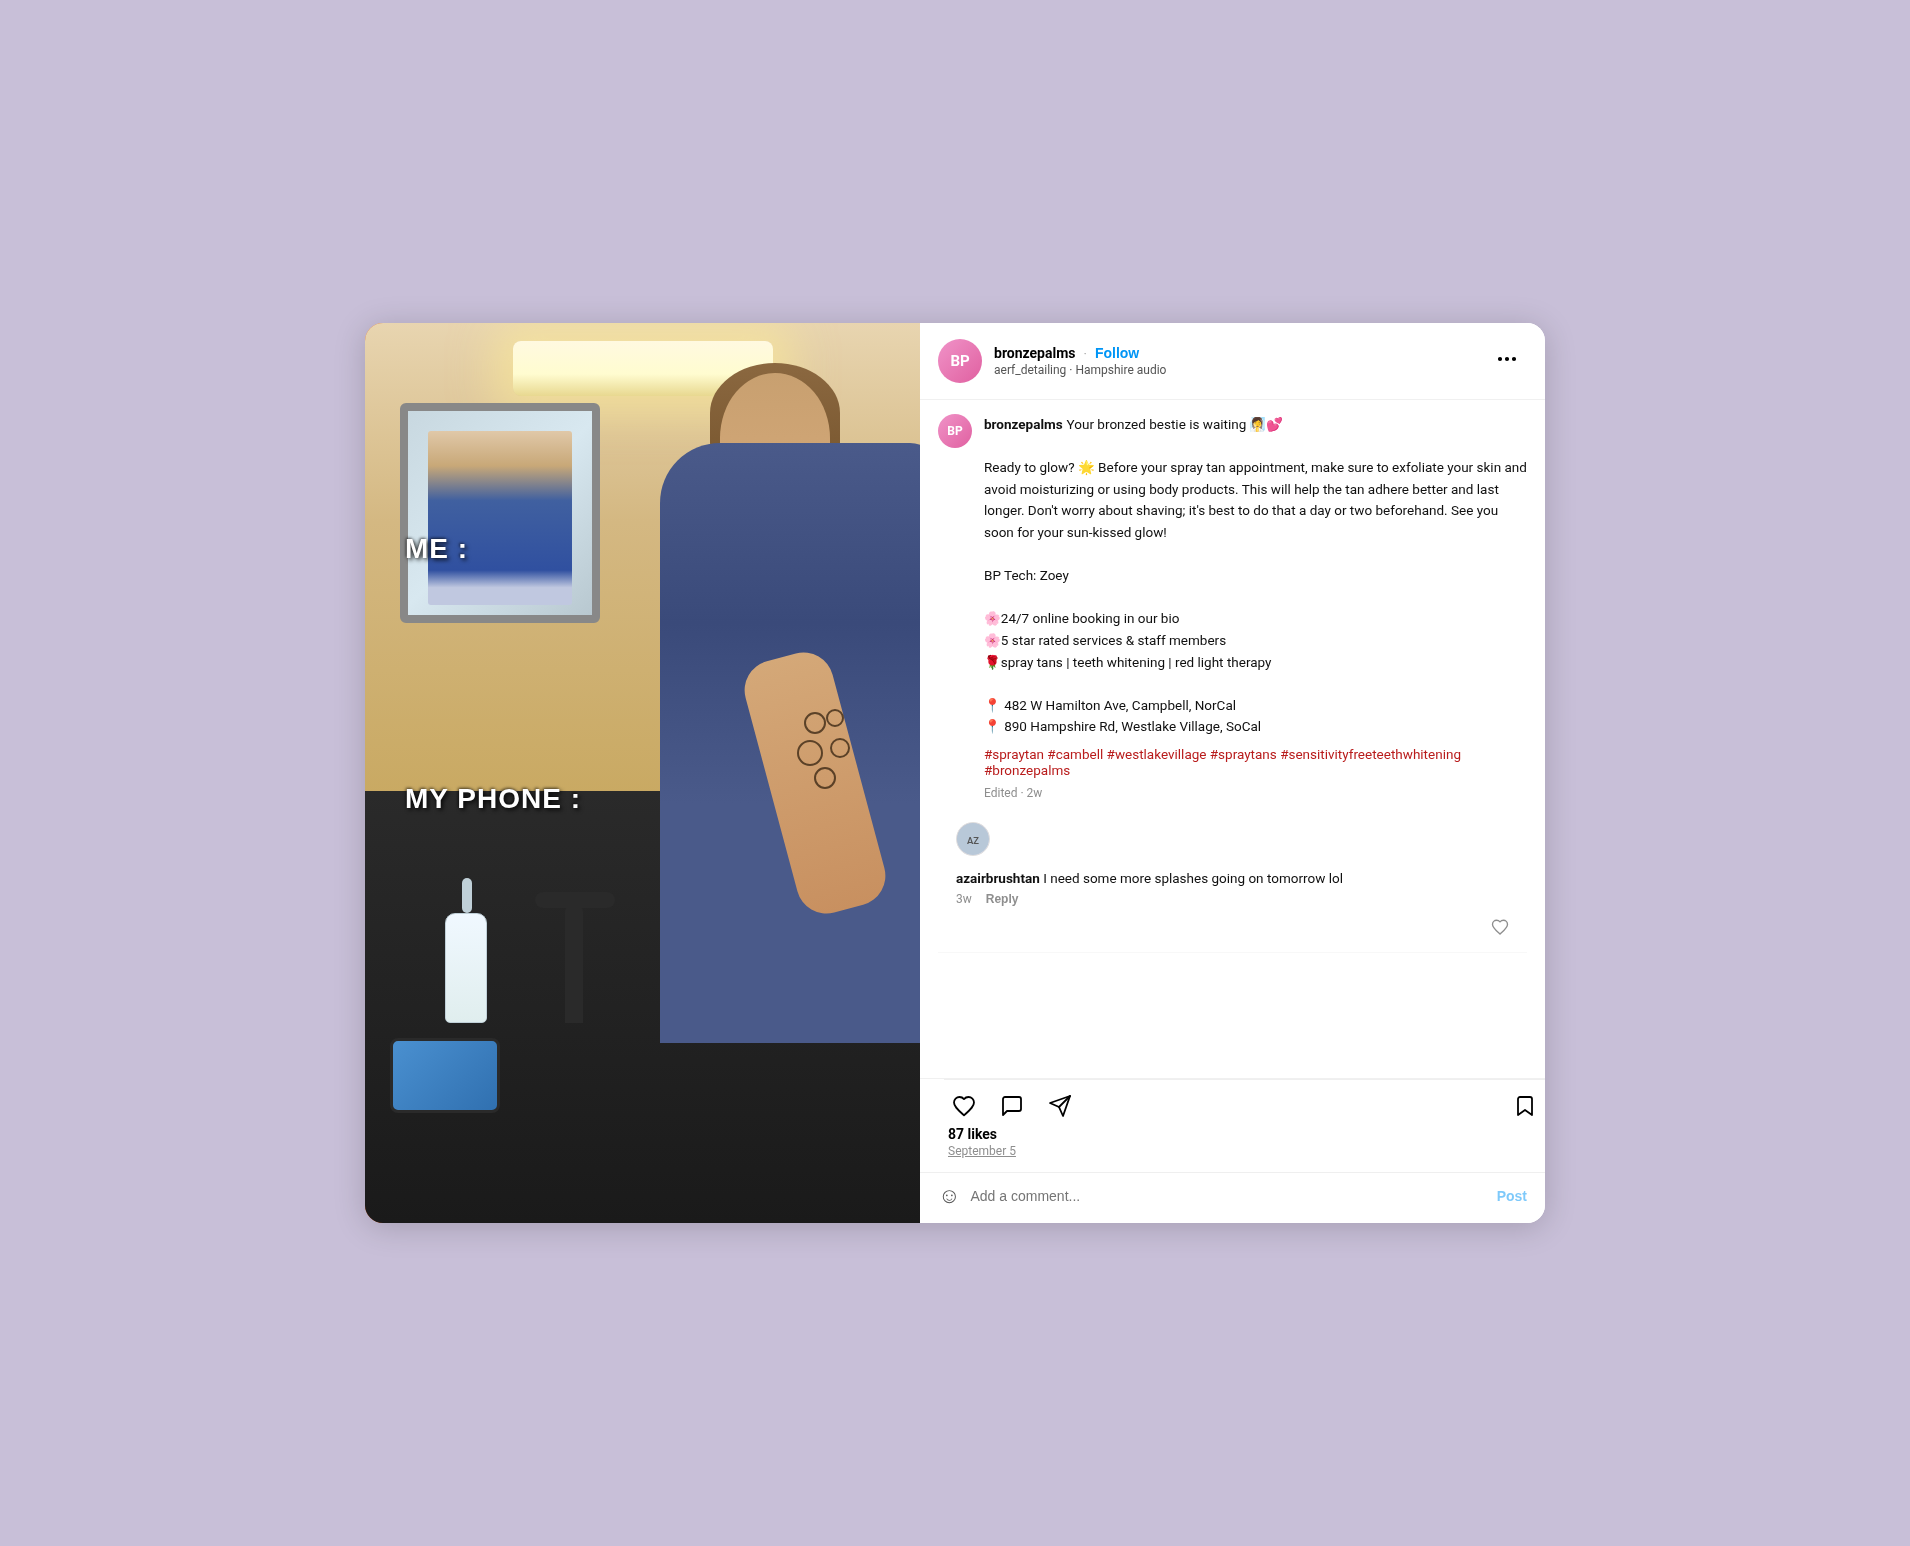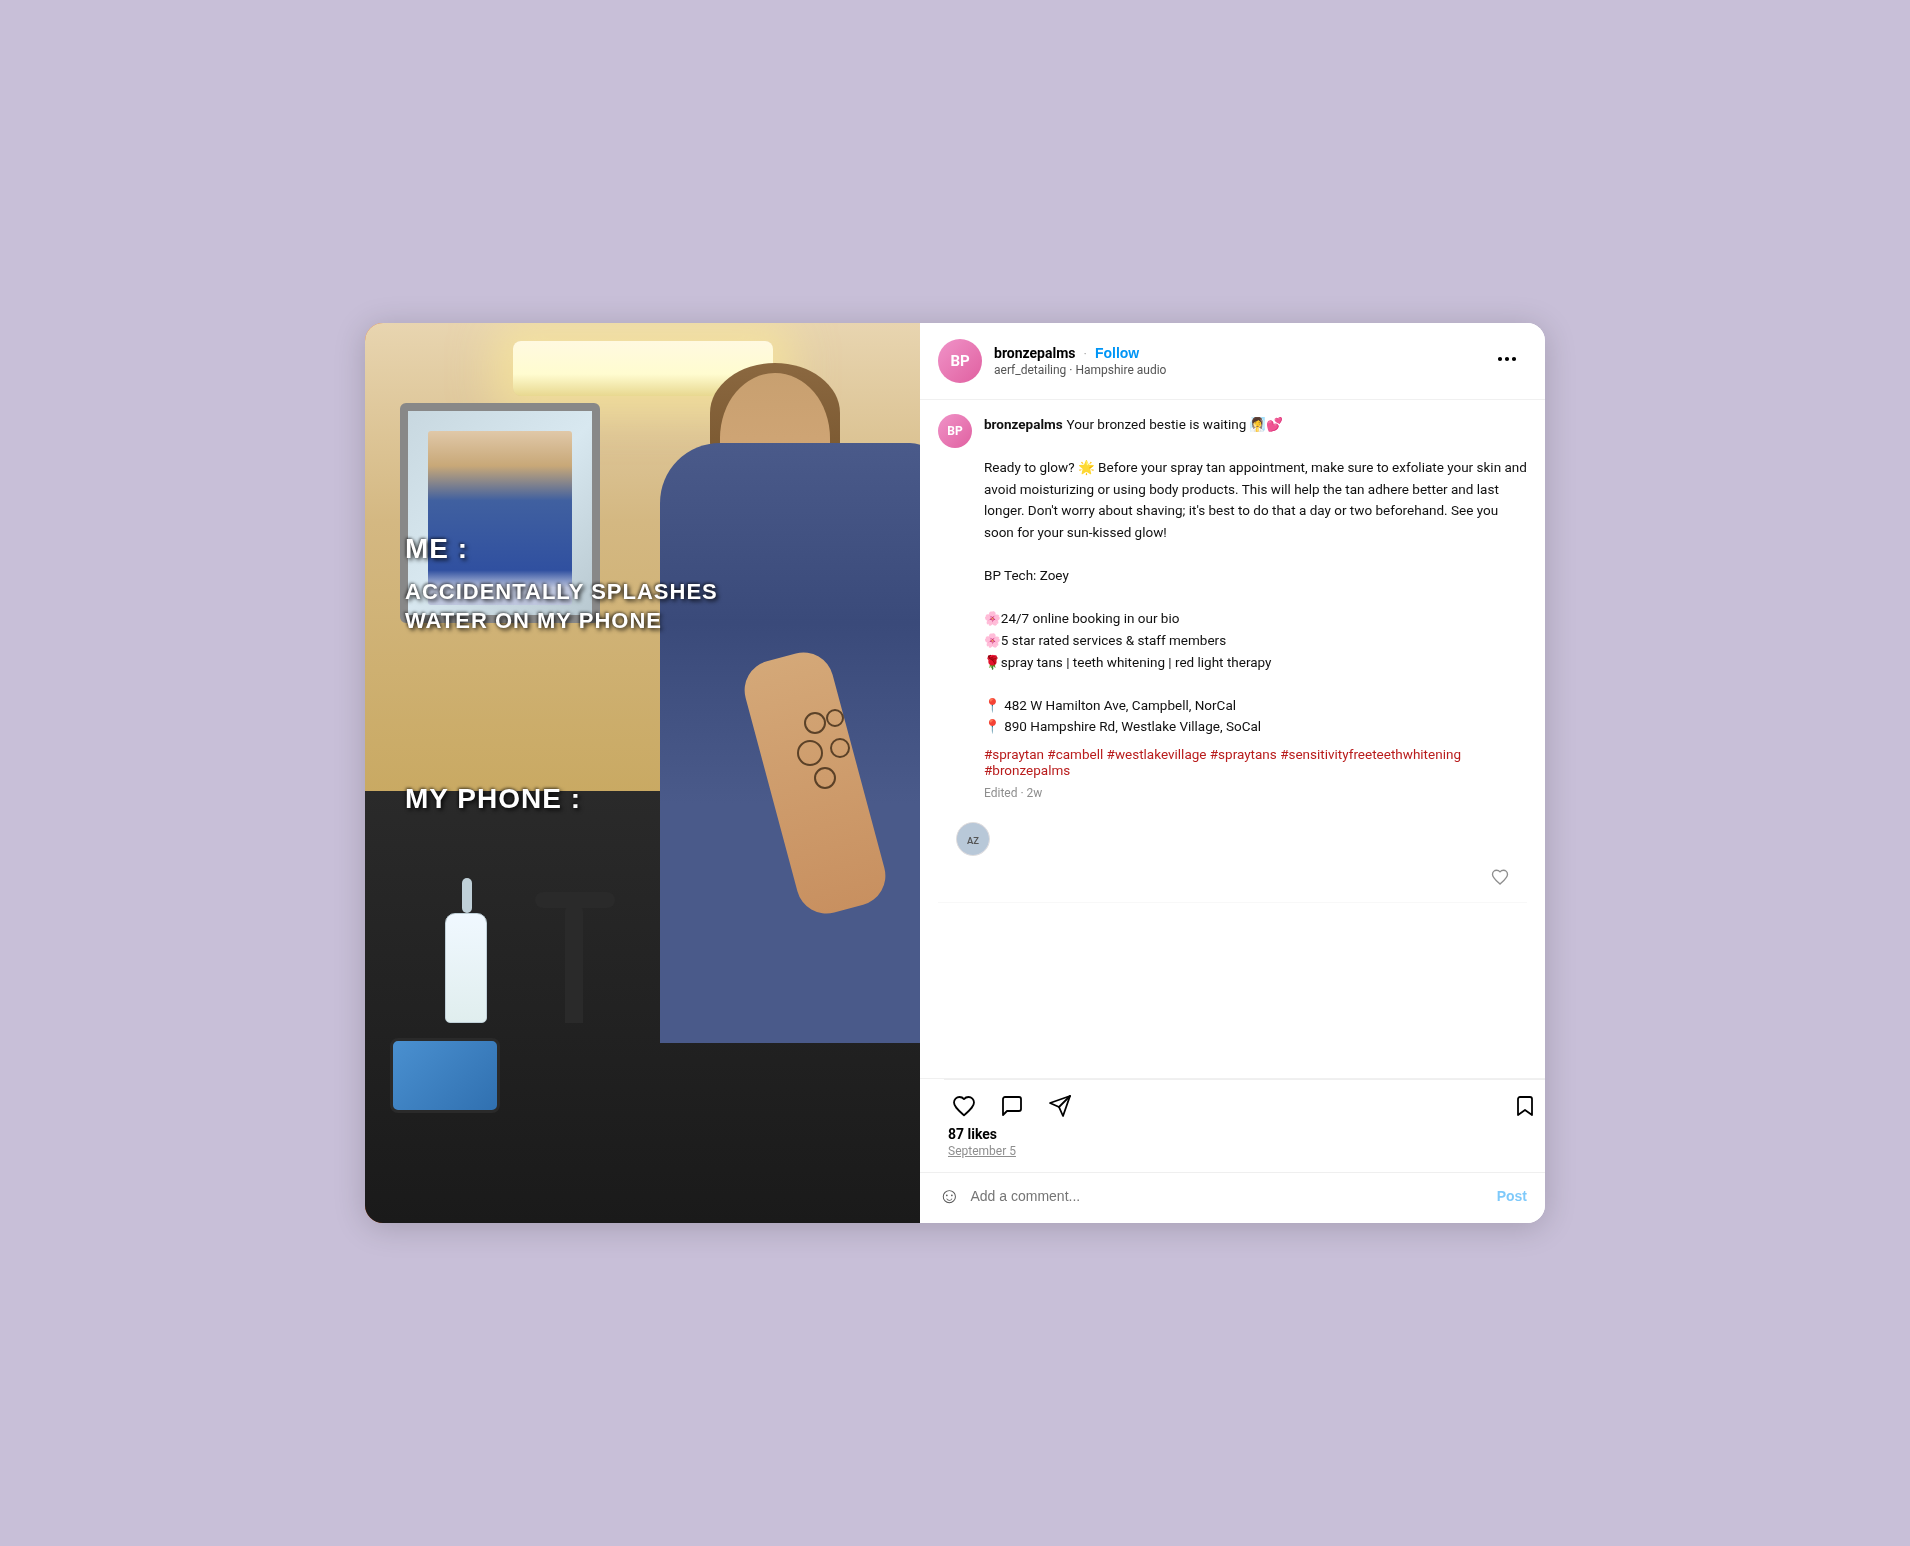--- a/index.html
+++ b/index.html
@@ -484,22 +484,20 @@
 
       <div class="faucet-neck"></div>
       <div class="faucet-head"></div>
 
       <div class="soap-pump"></div>
       <div class="soap-dispenser"></div>
 
       <div class="phone-on-counter"></div>
 
       <div class="text-overlay overlay-me">ME :</div>
-      <div class="text-overlay overlay-accident" style="white-space:pre-line;font-size:22px;">ACCIDENTALLY SPLASHES
-WATER ON MY PHONE</div>
       <div class="text-overlay overlay-phone">MY PHONE :</div>
     </div>
   </div>
 
   <div class="info-panel">
 
     <div class="post-header">
       <div class="avatar-bp">
         <span>BP</span>
       </div>
@@ -545,20 +543,30 @@
         </div>
       </div>
 
       <div class="comment-item">
         <div class="comment-avatar comment-avatar-az">
           <svg viewBox="0 0 34 34" width="34" height="34">
             <circle cx="17" cy="17" r="17" fill="#b8c8d8"></circle>
             <text x="17" y="22" text-anchor="middle" font-size="10" fill="#555" font-weight="600">AZ</text>
           </svg>
         </div>
+        <div class="comment-body">
+          <div class="comment-text">
+            <span class="comment-username">azairbrushtan</span>
+            <span>I need some more splashes going on tomorrow lol</span>
+          </div>
+          <div class="comment-meta">
+            <span class="comment-time">3w</span>
+            <button class="reply-btn">Reply</button>
+          </div>
+        </div>
         <div class="comment-like">
           <svg class="icon-svg-sm" viewBox="0 0 24 24">
             <path d="M12 21.35l-1.45-1.32C5.4 15.36 2 12.28 2 8.5 2 5.42 4.42 3 7.5 3c1.74 0 3.41.81 4.5 2.09C13.09 3.81 14.76 3 16.5 3 19.58 3 22 5.42 22 8.5c0 3.78-3.4 6.86-8.55 11.54L12 21.35z"></path>
           </svg>
         </div>
       </div>
 
     </div>
 
     <div class="action-bar">

